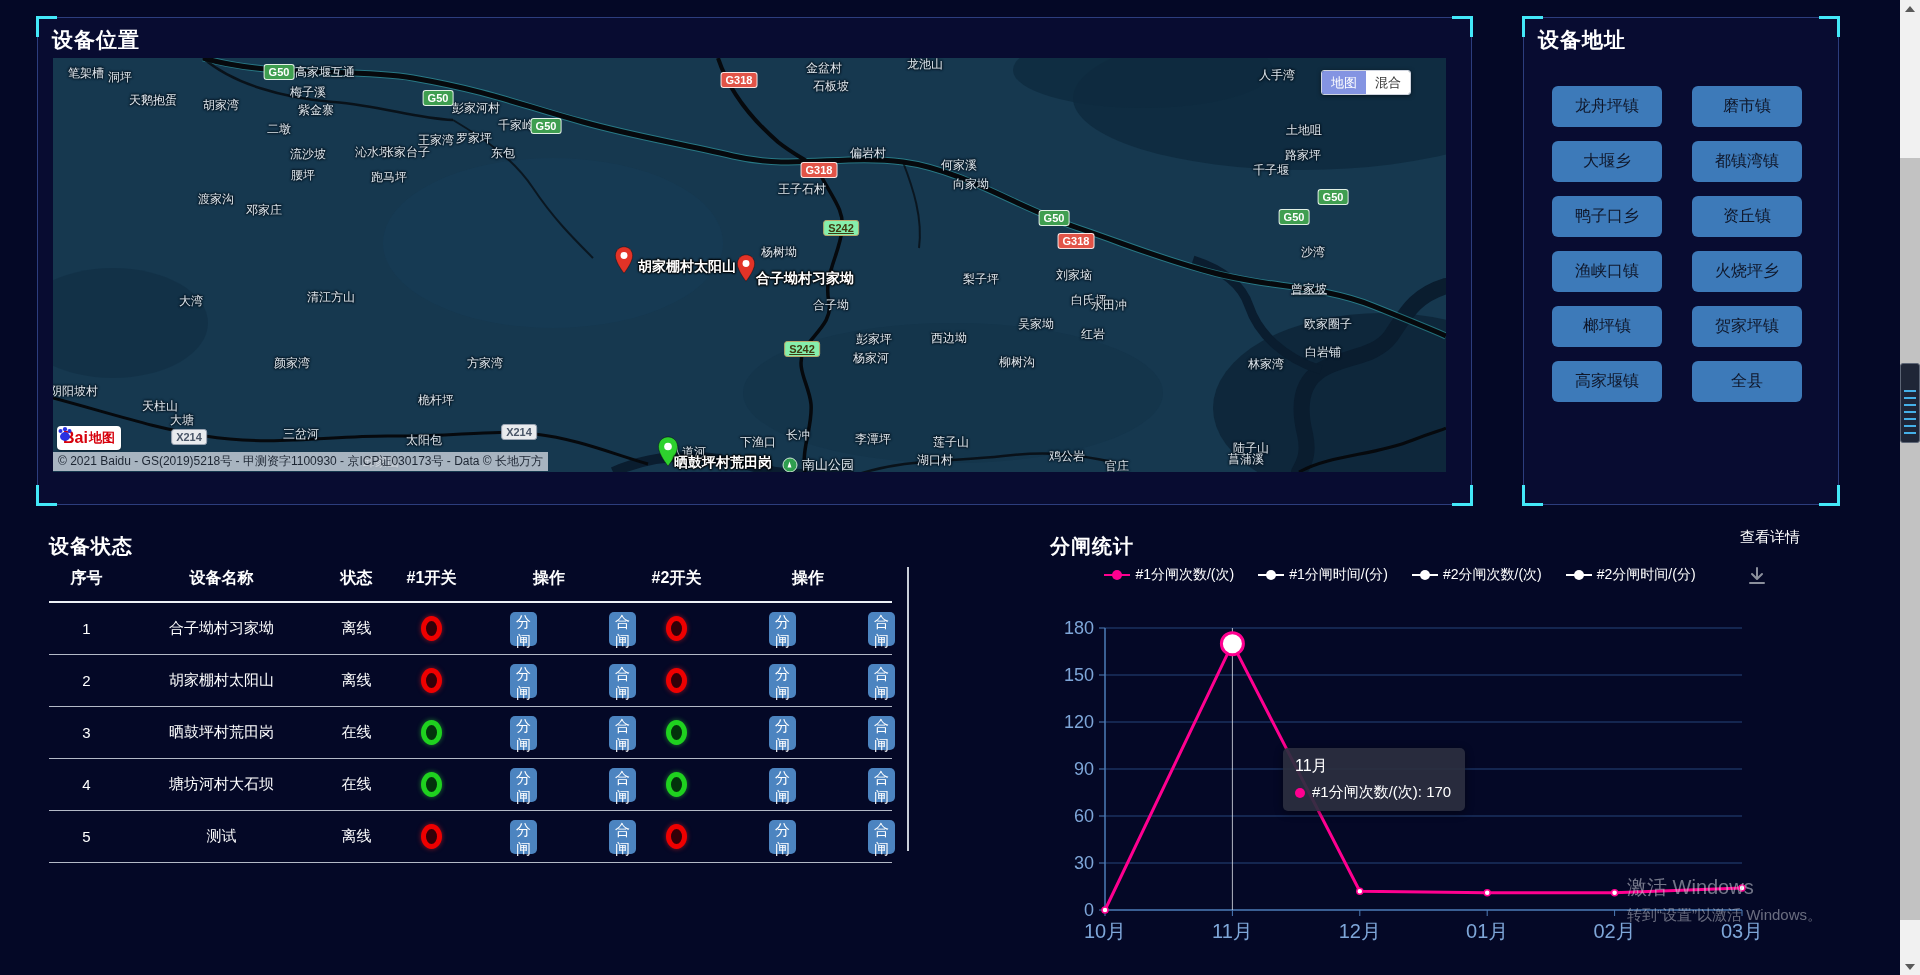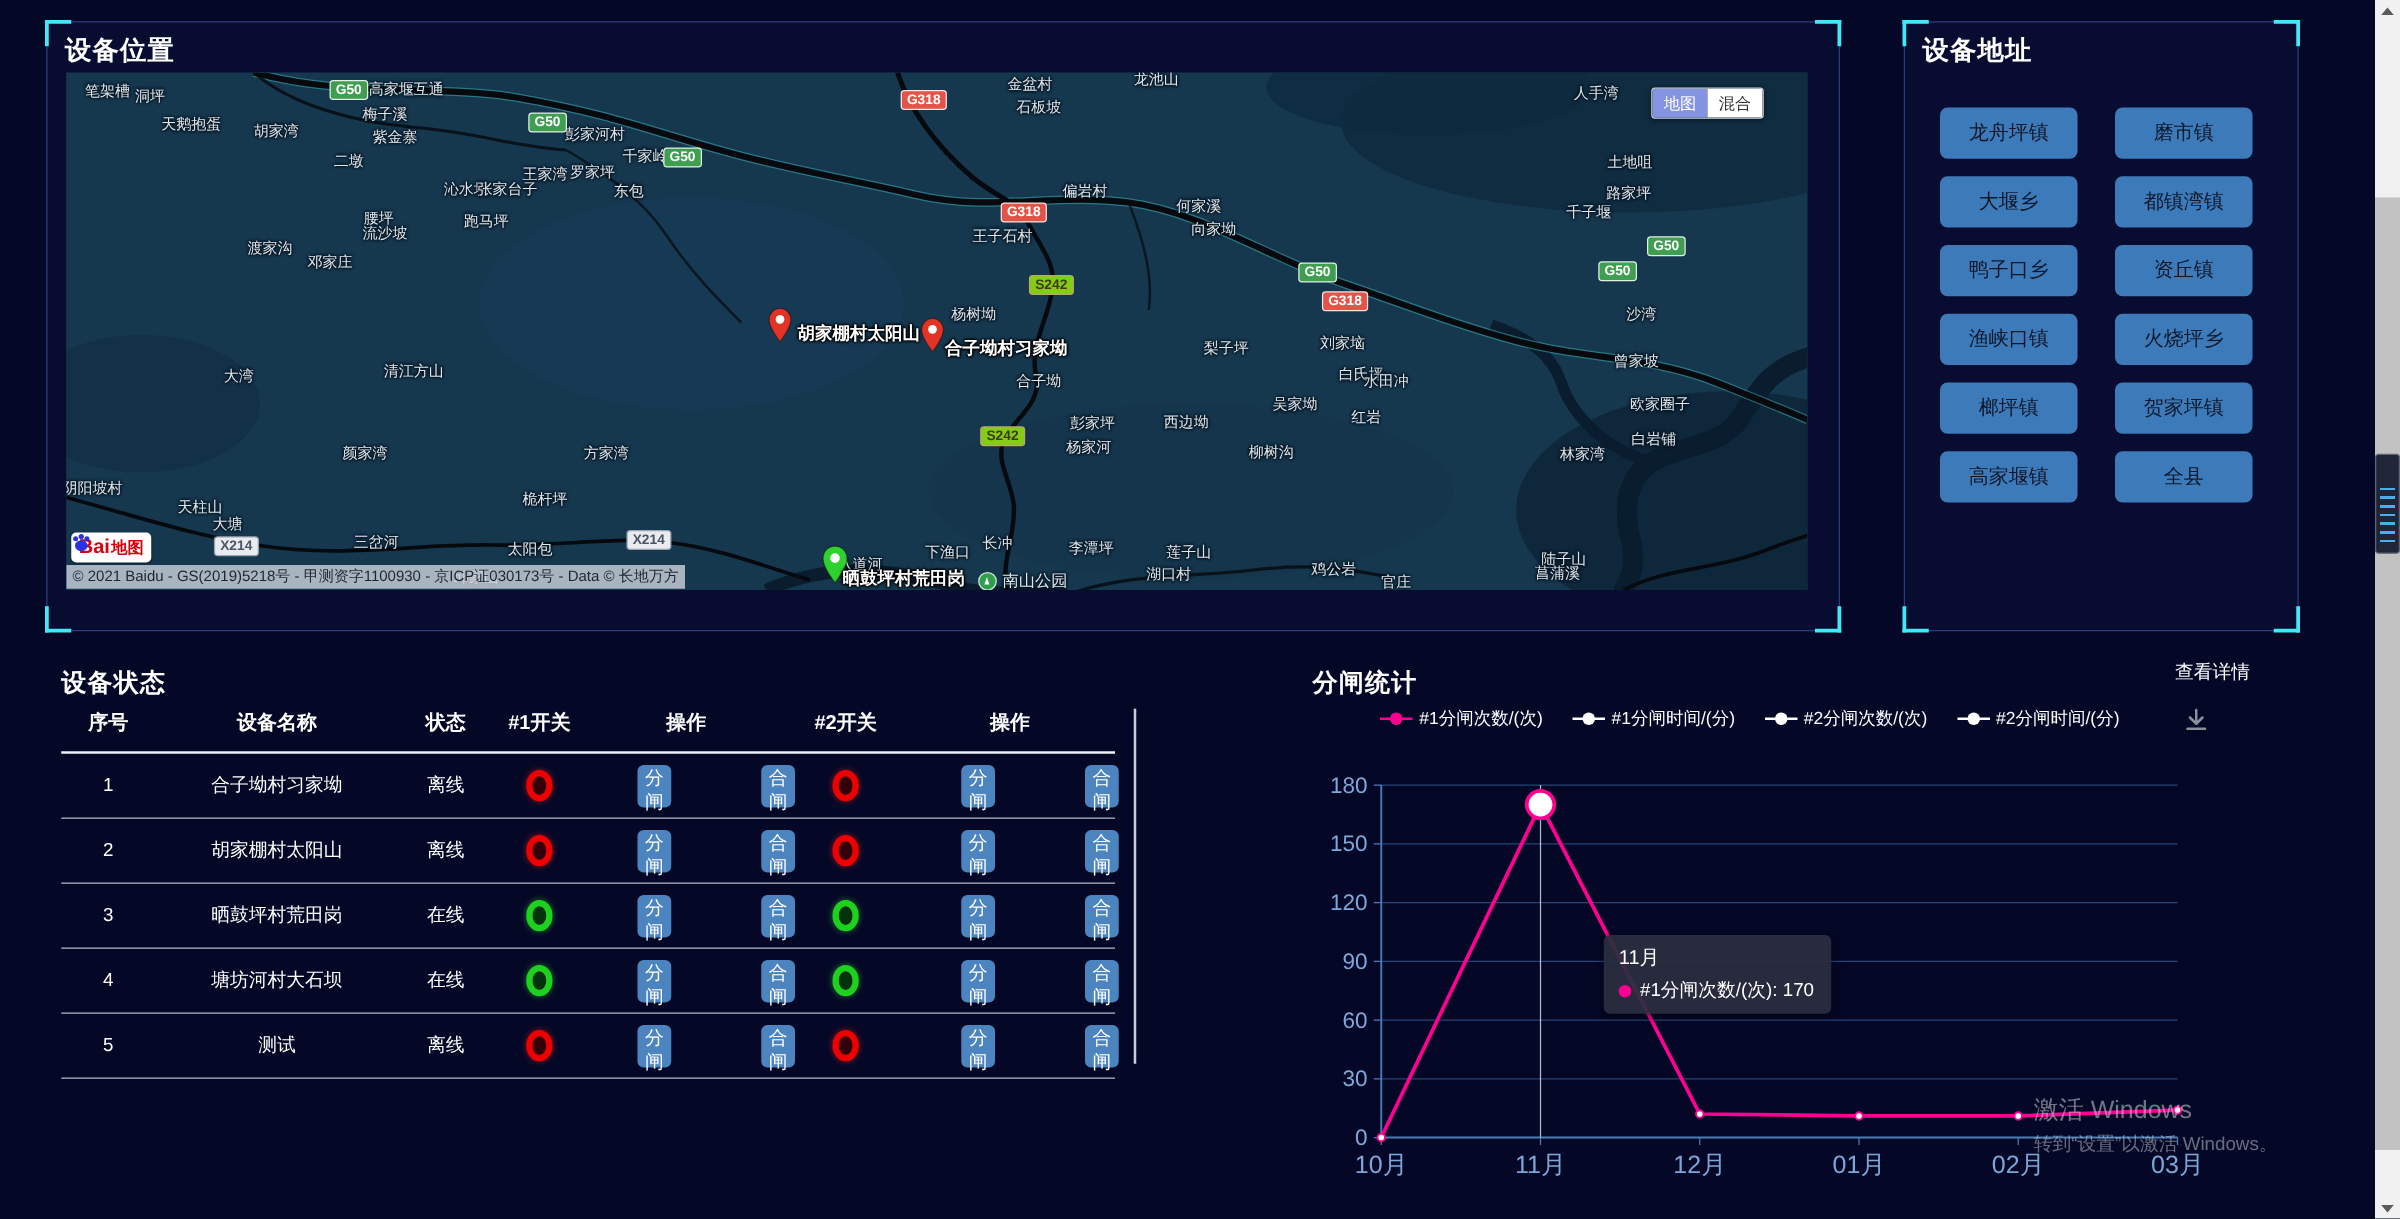--- a/index.html
+++ b/index.html
@@ -17,21 +17,21 @@
 
   
   #map{position:absolute;left:15px;top:40px;width:1393px;height:414px;background:#16384f;overflow:hidden;cursor:grab;}
   #map svg{position:absolute;left:0;top:0;}
   .map-label{position:absolute;transform:translate(-50%,-50%);font-size:12px;color:#dfe7ee;white-space:nowrap;
     text-shadow:1px 0 2px #081520,-1px 0 2px #081520,0 1px 2px #081520,0 -1px 2px #081520;}
   .badge{position:absolute;transform:translate(-50%,-50%);font-size:11px;font-weight:bold;line-height:14px;
     padding:0 4px;border-radius:3px;border:1px solid rgba(255,255,255,.85);white-space:nowrap;}
   .badge.green{background:#3f9e50;color:#fff;}
   .badge.red{background:#e25448;color:#fff;}
-  .badge.yellow{background:#84cc16;color:#403a10;border-color:#b9a86a;}
+  .badge.yellow{background:#86efac;color:#403a10;border-color:#b9a86a;text-decoration:underline;}
   .badge.white{background:#e9ebee;color:#4a5668;border-color:#9aa4b2;}
   .marker{position:absolute;cursor:pointer;}
   .marker .mlabel{position:absolute;font-size:14px;font-weight:bold;color:#fff;white-space:nowrap;
     text-shadow:1px 0 2px #000,-1px 0 2px #000,0 1px 2px #000,0 -1px 2px #000;}
   .map-type{position:absolute;top:12px;right:35px;display:flex;border-radius:3px;overflow:hidden;
     box-shadow:0 1px 4px rgba(0,0,0,.5);font-size:13px;border:1px solid #cfd4de;cursor:pointer;}
   .map-type .opt{padding:3px 9px;line-height:17px;}
   .opt.on{background:#8494e2;color:#fff;}
   .opt.off{background:#ffffff;color:#333;}
   .baidu-logo{position:absolute;left:4px;top:368px;height:24px;background:#fff;border-radius:4px;
@@ -133,21 +133,21 @@
 
       <div id="map-labels">
           <span class="map-label" style="left: 33px; top: 15px;">笔架槽</span>
           <span class="map-label" style="left: 67px; top: 19px;">洞坪</span>
           <span class="map-label" style="left: 100px; top: 42px;">天鹅抱蛋</span>
           <span class="map-label" style="left: 168px; top: 47px;">胡家湾</span>
           <span class="map-label" style="left: 272px; top: 14px;">高家堰互通</span>
           <span class="map-label" style="left: 255px; top: 34px;">梅子溪</span>
           <span class="map-label" style="left: 263px; top: 52px;">紫金寨</span>
           <span class="map-label" style="left: 226px; top: 71px;">二墩</span>
-          <span class="map-label" style="left: 255px; top: 96px; margin-top: 33px;">流沙坡</span>
+          <span class="map-label" style="left: 255px; top: 96px;">流沙坡</span>
           <span class="map-label" style="left: 320px; top: 94px;">沁水坝</span>
           <span class="map-label" style="left: 250px; top: 117px;">腰坪</span>
           <span class="map-label" style="left: 336px; top: 119px;">跑马坪</span>
           <span class="map-label" style="left: 163px; top: 141px;">渡家沟</span>
           <span class="map-label" style="left: 211px; top: 152px;">邓家庄</span>
           <span class="map-label" style="left: 353px; top: 50px; margin-top: 44px;">张家台子</span>
           <span class="map-label" style="left: 423px; top: 50px;">彭家河村</span>
           <span class="map-label" style="left: 463px; top: 67px;">千家岭</span>
           <span class="map-label" style="left: 383px; top: 82px;">王家湾</span>
           <span class="map-label" style="left: 421px; top: 80px;">罗家坪</span>
@@ -165,21 +165,21 @@
           <span class="map-label" style="left: 818px; top: 300px;">杨家河</span>
           <span class="map-label" style="left: 896px; top: 280px;">西边坳</span>
           <span class="map-label" style="left: 928px; top: 221px;">梨子坪</span>
           <span class="map-label" style="left: 983px; top: 266px;">吴家坳</span>
           <span class="map-label" style="left: 964px; top: 304px;">柳树沟</span>
           <span class="map-label" style="left: 1021px; top: 217px;">刘家垴</span>
           <span class="map-label" style="left: 1036px; top: 242px;">白氏坪</span>
           <span class="map-label" style="left: 1040px; top: 276px;">红岩</span>
           <span class="map-label" style="left: 1056px; top: 247px;">水田冲</span>
           <span class="map-label" style="left: 1260px; top: 194px;">沙湾</span>
-          <span class="map-label" style="left: 1256px; top: 231px;">曾家坡</span>
+          <span class="map-label" style="left: 1256px; top: 231px; text-decoration: underline;">曾家坡</span>
           <span class="map-label" style="left: 1275px; top: 266px;">欧家圈子</span>
           <span class="map-label" style="left: 1270px; top: 294px;">白岩铺</span>
           <span class="map-label" style="left: 1213px; top: 306px;">林家湾</span>
           <span class="map-label" style="left: 1251px; top: 72px;">土地咀</span>
           <span class="map-label" style="left: 1250px; top: 97px;">路家坪</span>
           <span class="map-label" style="left: 1218px; top: 112px;">千子堰</span>
           <span class="map-label" style="left: 1224px; top: 17px;">人手湾</span>
           <span class="map-label" style="left: 138px; top: 243px;">大湾</span>
           <span class="map-label" style="left: 248px; top: 239px; margin-left: 30px;">清江方山</span>
           <span class="map-label" style="left: 239px; top: 305px;">颜家湾</span>

